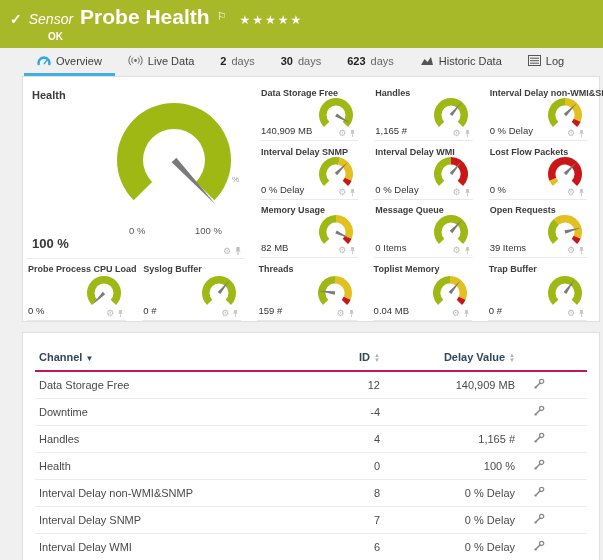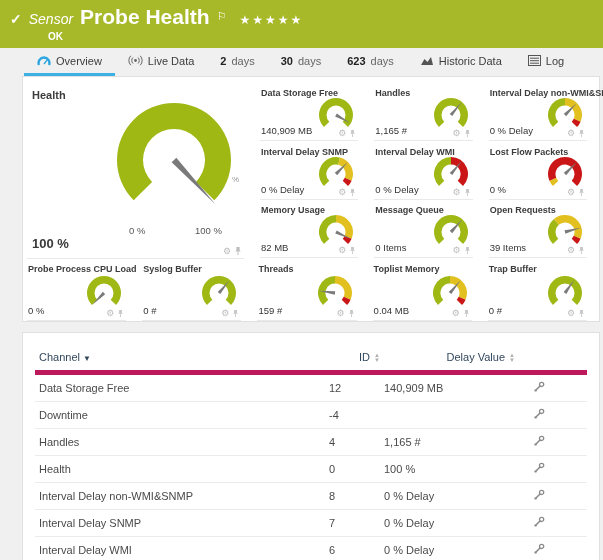--- a/index.html
+++ b/index.html
@@ -48,24 +48,24 @@
   .bcell .gauge-sm { top:14px; }
   .gval { position:absolute; left:5px; bottom:5px; font-size:9.5px; color:#333; }
   .gicons { position:absolute; right:14px; bottom:3px; display:flex; align-items:center; gap:3px; }
   .gear { font-size:9px; color:#bdbdbd; line-height:1; cursor:pointer; }
   .gauges-bottom { display:flex; }
 
   
   .panel-table { padding:14px 12px 0 12px; min-height:240px; }
   table { width:100%; border-collapse:collapse; }
   th { font-size:11px; color:#32475c; text-align:left; padding:4px 0 7px 4px;
-       border-bottom:5px solid #be185d; font-weight:normal; cursor:pointer; }
+       border-bottom:2px solid #be185d; font-weight:bold; cursor:pointer; }
   th.col-id, th.col-val { text-align:right; }
   td { font-size:11px; color:#4a4a4a; padding:6px 0 6px 4px; border-bottom:1px solid #ececec; }
-  td.col-id, td.col-val { }
+  td.col-id, td.col-val { text-align:right; }
   th .sortcaret { color:#32475c; font-size:8px; margin-left:3px; }
   .sortstack { display:inline-flex; flex-direction:column; vertical-align:middle;
                margin-left:4px; line-height:0; }
   .sortstack span { font-size:6px; color:#b0b0b0; line-height:5px; }
   td.col-icon { text-align:right; padding-right:42px; }
   .wrench { cursor:pointer; }
 </style>
 </head>
 <body>
 

